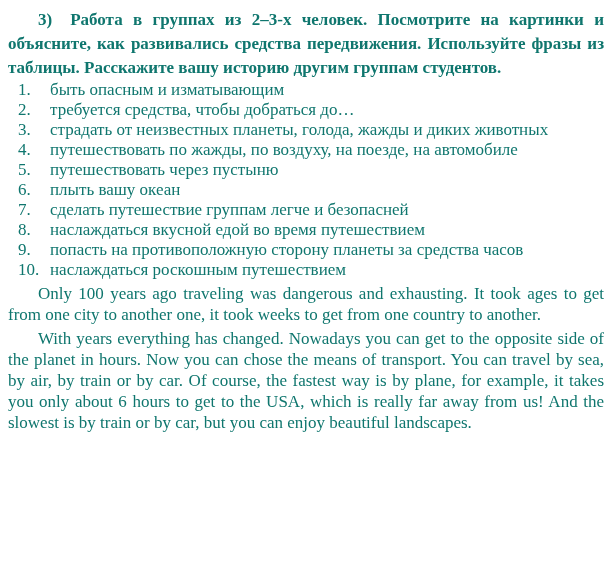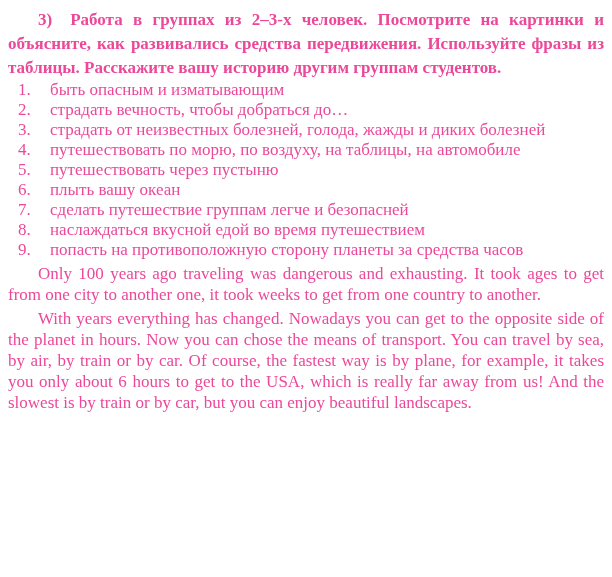--- a/index.html
+++ b/index.html
@@ -7,21 +7,21 @@
     padding: 0;
     background: #ffffff;
   }
   .page {
     position: relative;
     width: 612px;
     height: 577px;
     box-sizing: border-box;
     padding: 8px 8px 0 8px;
     background: #ffffff;
-    color: #ec4899;
+    color: #0f766e;
     font-family: "Liberation Serif", "DejaVu Serif", serif;
     overflow: hidden;
   }
   .heading {
     margin: 0;
     font-size: 17px;
     line-height: 24px;
     font-weight: bold;
     text-align: justify;
     text-indent: 30px;
@@ -70,29 +70,29 @@
   <p class="heading"><span class="hnum">3)</span><span>Работа в группах из 2–3-х человек. Посмотрите на картинки и объясните, как развивались средства передвижения. Используйте фразы из таблицы. Расскажите вашу историю другим группам студентов.</span></p>
 
 
   <ol class="expr-list">
     <li class="expr-item">
       <span class="expr-num">1.</span>
       <span class="expr-text">быть опасным и изматывающим</span>
     </li>
     <li class="expr-item">
       <span class="expr-num">2.</span>
-      <span class="expr-text">страдать вечность, чтобы добраться до…</span>
+      <span class="expr-text">требуется средства, чтобы добраться до…</span>
     </li>
     <li class="expr-item">
       <span class="expr-num">3.</span>
-      <span class="expr-text">страдать от неизвестных болезней, голода, жажды и диких болезней</span>
+      <span class="expr-text">страдать от неизвестных планеты, голода, жажды и диких животных</span>
     </li>
     <li class="expr-item">
       <span class="expr-num">4.</span>
-      <span class="expr-text">путешествовать по морю, по воздуху, на таблицы, на автомобиле</span>
+      <span class="expr-text">путешествовать по жажды, по воздуху, на поезде, на автомобиле</span>
     </li>
     <li class="expr-item">
       <span class="expr-num">5.</span>
       <span class="expr-text">путешествовать через пустыню</span>
     </li>
     <li class="expr-item">
       <span class="expr-num">6.</span>
       <span class="expr-text">плыть вашу океан</span>
     </li>
     <li class="expr-item">
@@ -100,20 +100,24 @@
       <span class="expr-text">сделать путешествие группам легче и безопасней</span>
     </li>
     <li class="expr-item">
       <span class="expr-num">8.</span>
       <span class="expr-text">наслаждаться вкусной едой во время путешествием</span>
     </li>
     <li class="expr-item">
       <span class="expr-num">9.</span>
       <span class="expr-text">попасть на противоположную сторону планеты за средства часов</span>
     </li>
+    <li class="expr-item">
+      <span class="expr-num">10.</span>
+      <span class="expr-text">наслаждаться роскошным путешествием</span>
+    </li>
   </ol>
 
   <p class="para">Only 100 years ago traveling was dangerous and exhausting. It took ages to get from one city to another one, it took weeks to get from one country to another.</p>
 
   <p class="para">With years everything has changed. Nowadays you can get to the opposite side of the planet in hours. Now you can chose the means of transport. You can travel by sea, by air, by train or by car. Of course, the fastest way is by plane, for example, it takes you only about 6 hours to get to the USA, which is really far away from us! And the slowest is by train or by car, but you can enjoy beautiful landscapes.</p>
 
 
 </div>
 
 </body></html>

